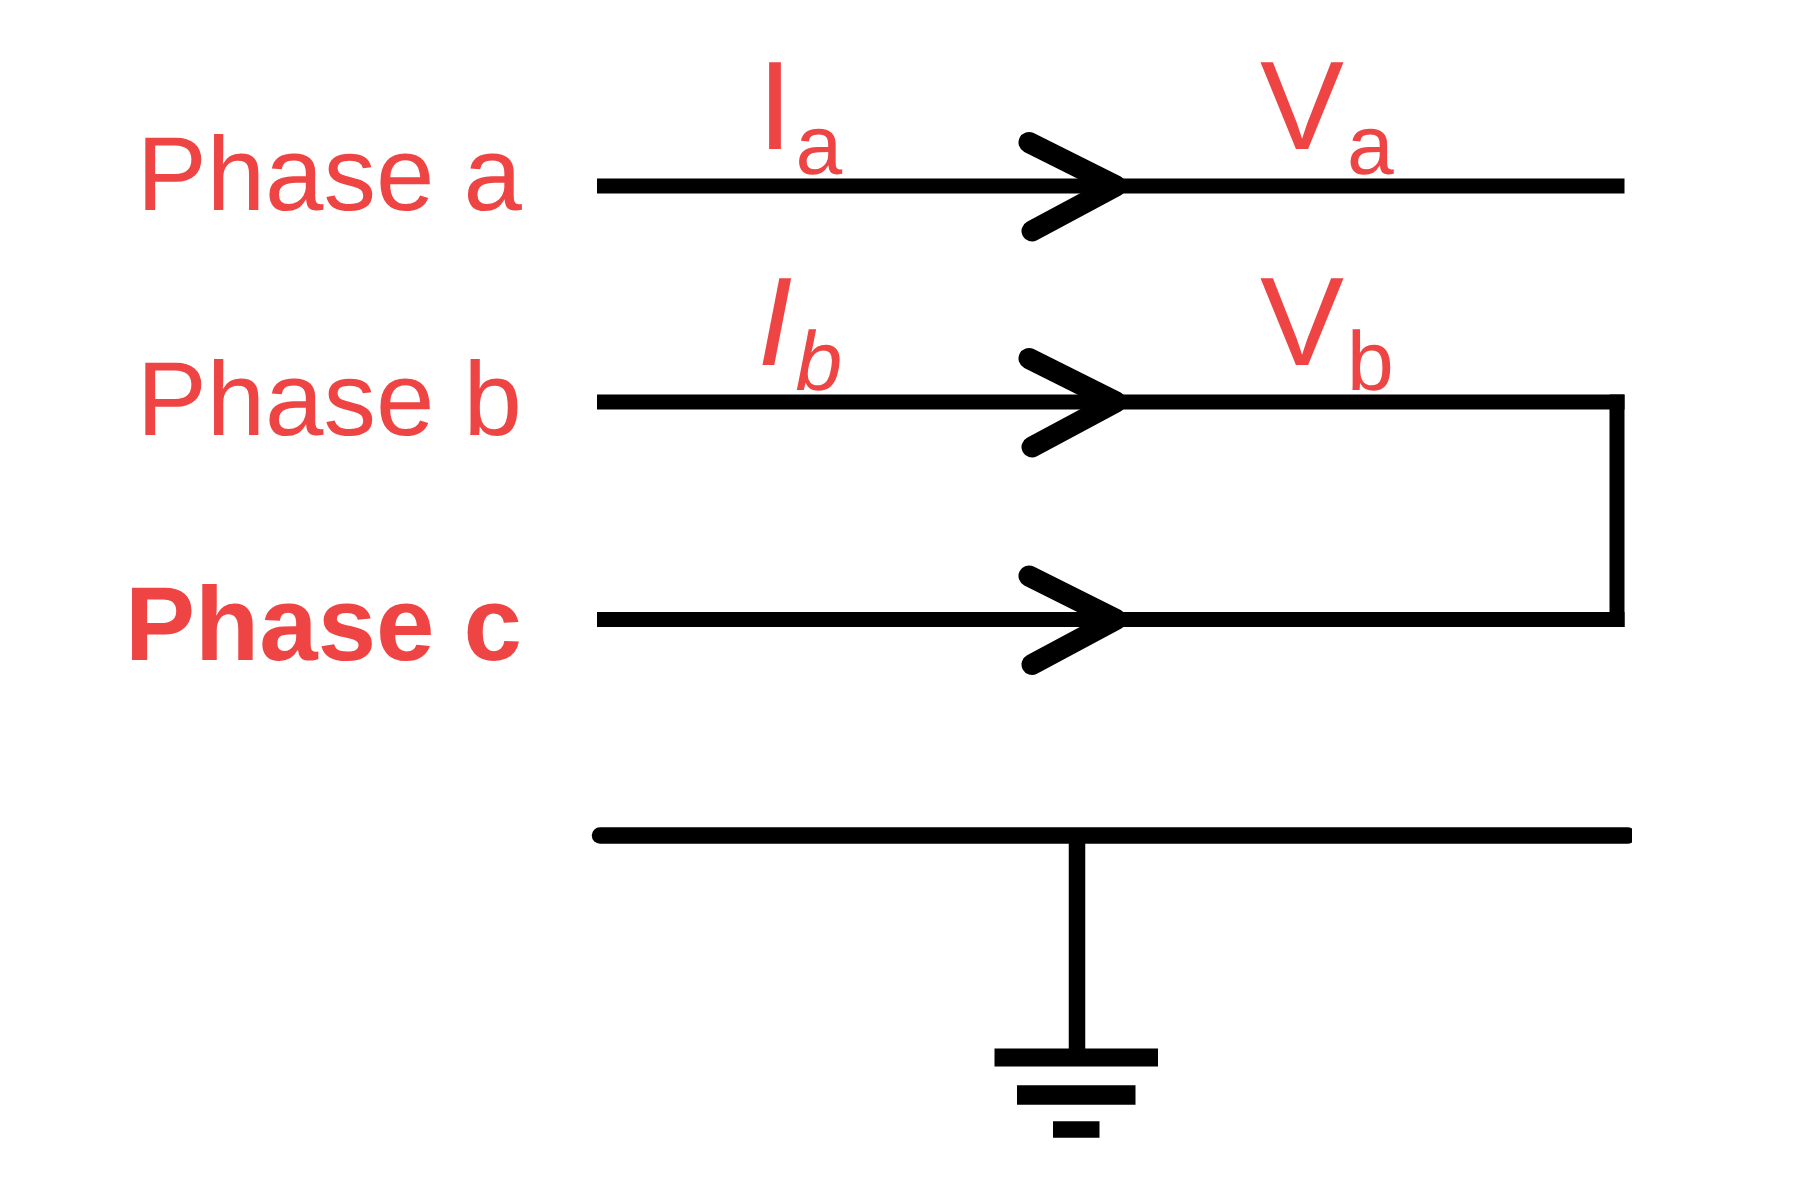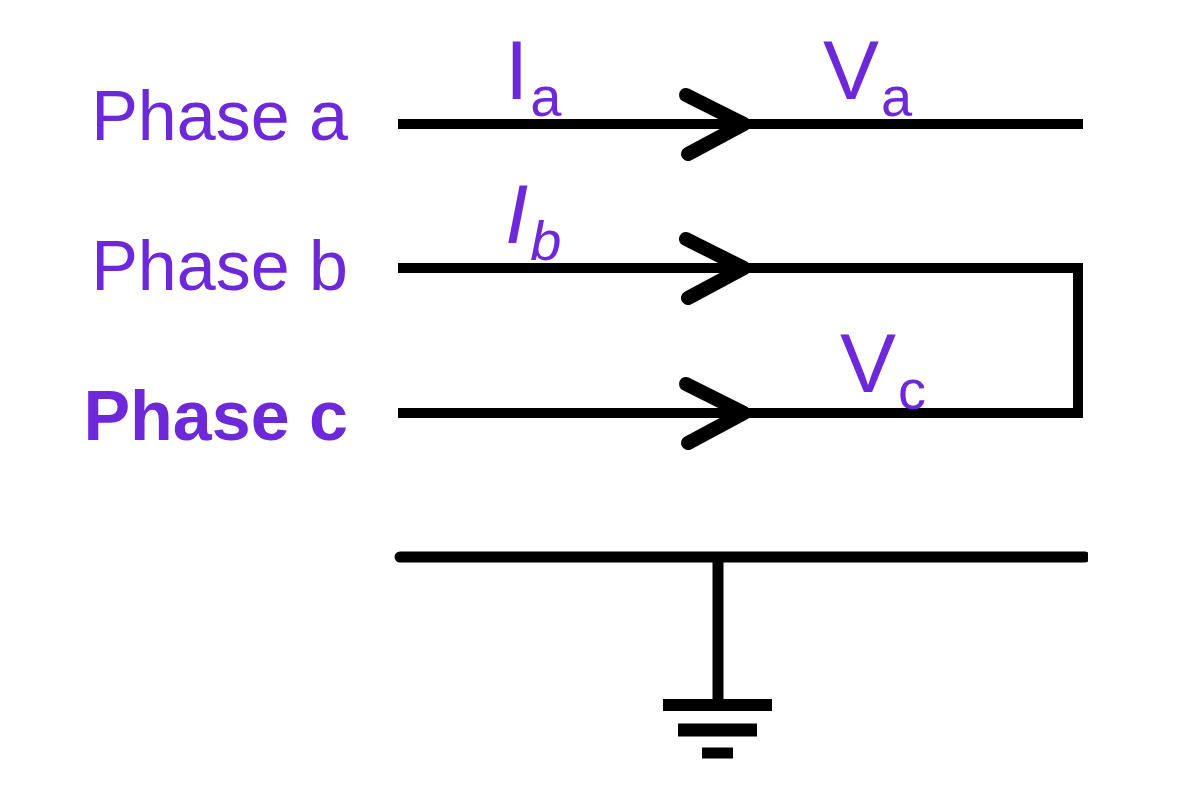--- a/index.html
+++ b/index.html
@@ -3,21 +3,21 @@
 <meta charset="utf-8">
 <style>
   html, body { margin: 0; padding: 0; background: #ffffff; }
   .canvas {
     position: relative;
     width: 1088px;
     height: 800px;
     background: #ffffff;
     overflow: hidden;
     font-family: "Liberation Sans", sans-serif;
-    color: #6d28d9;
+    color: #ef4444;
   }
   .diagram-svg {
     position: absolute;
     left: 0; top: 0;
     width: 1200px;
     height: 800px;
   }
   .stroke {
     stroke: #000000;
     fill: none;
@@ -77,20 +77,20 @@
   <div class="phase-label" style="top: 231px;">Phase b</div>
   <div class="phase-label" style="top: 381px; font-weight: bold;">Phase c</div>
 
   <div class="iv-label" style="left: 505px; top: 28px;">
     <span>I</span><span class="sub">a</span>
   </div>
   <div class="iv-label" style="left: 505px; top: 172px; font-style: italic;">
     <span>I</span><span class="sub">b</span>
   </div>
 
-  <div class="iv-label" style="left: 823px; top: 28px;">
+  <div class="iv-label" style="left: 840px; top: 28px;">
     <span>V</span><span class="sub">a</span>
   </div>
-  <div class="iv-label" style="left: 840px; top: 321px;">
-    <span>V</span><span class="sub">c</span>
+  <div class="iv-label" style="left: 840px; top: 172px;">
+    <span>V</span><span class="sub">b</span>
   </div>
 
 </div>
 
 </body></html>

